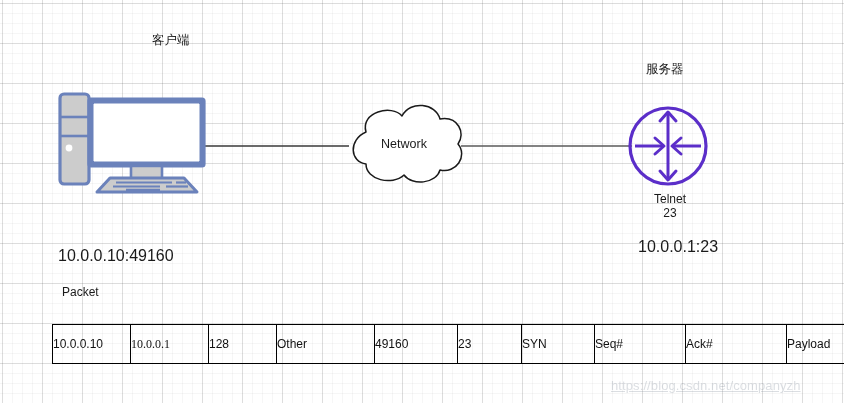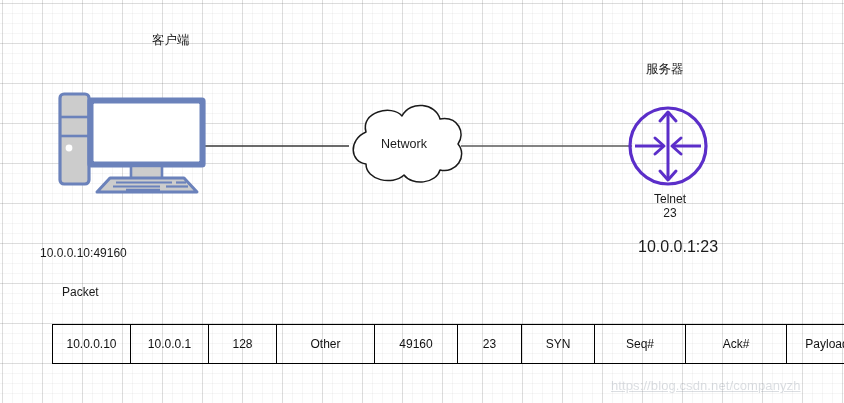--- a/index.html
+++ b/index.html
@@ -30,21 +30,21 @@
   .lbl {
     position: absolute;
     color: #1a1a1a;
     white-space: nowrap;
     line-height: 1.15;
   }
 
   #client-label { left: 113px; top: 33px; font-size: 12.5px; margin-left: 39px; }
   #server-label { left: 646px; top: 62px; font-size: 12.5px; }
 
-  #client-addr { left: 40px; top: 247px; font-size: 12px; }
+  #client-addr { left: 58px; top: 247px; font-size: 16px; }
   #packet-label { left: 62px; top: 286px; font-size: 12px; }
   #server-addr { left: 638px; top: 238px; font-size: 16px; }
 
   #telnet-name {
     left: 650px; top: 193px; font-size: 12px; text-align: center; width: 40px;
   }
   #telnet-port {
     left: 650px; top: 207px; font-size: 12px; text-align: center; width: 40px;
   }
 
@@ -70,21 +70,20 @@
     position: absolute;
     left: 52px;
     top: 324px;
     width: 774px;
     height: 40px;
     border-collapse: collapse;
     table-layout: fixed;
   }
   #packet-table td {
     border: 1.5px solid #000000;
-    text-align: center;
     vertical-align: middle;
     font-size: 12px;
     color: #111111;
     padding: 0;
     font-family: "Liberation Sans", sans-serif;
   }
 
   #watermark {
     position: absolute;
     left: 611px;
@@ -162,21 +161,21 @@
   <div class="lbl" id="telnet-name">Telnet</div>
   <div class="lbl" id="telnet-port">23</div>
   <div class="lbl" id="client-addr">10.0.0.10:49160</div>
   <div class="lbl" id="server-addr">10.0.0.1:23</div>
   <div class="lbl" id="packet-label">Packet</div>
 
   <table id="packet-table">
     <tbody>
         <tr>
       <td style="width: 77px;">10.0.0.10</td>
-      <td style="width: 77px;">10.0.0.1</td>
+      <td style="width: 77px; font-family: Liberation Serif, serif;">10.0.0.1</td>
       <td style="width: 67px;">128</td>
       <td style="width: 97px; margin-top: 34px;">Other</td>
       <td style="width: 82px; border-radius: 8px;">49160</td>
       <td style="width: 63px;">23</td>
       <td style="width: 72px;">SYN</td>
       <td style="width: 90px;">Seq#</td>
       <td style="width: 100px;">Ack#</td>
       <td style="width: 80px;">Payload</td>
     </tr>
   </tbody>

